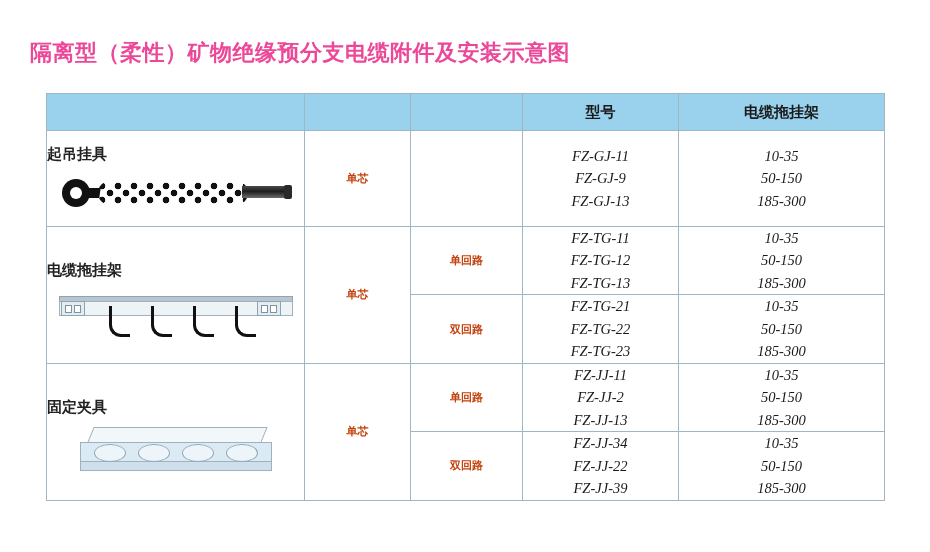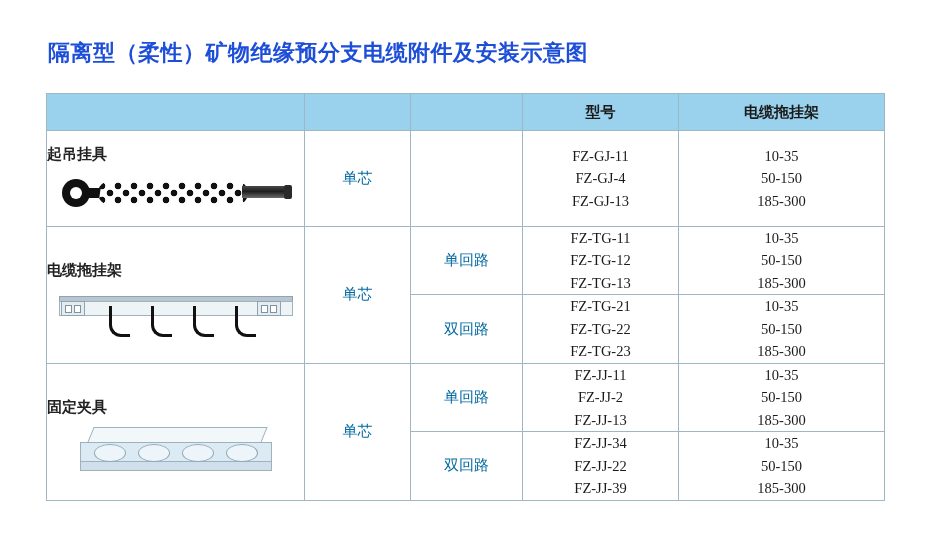--- a/index.html
+++ b/index.html
@@ -16,25 +16,25 @@
     overflow: hidden;
   }
   .page {
     position: absolute;
     left: 0; top: 0;
     width: 930px;
     height: 552px;
   }
   .title {
     position: absolute;
-    left: 48px;
+    left: 30px;
     top: 38px;
     font-size: 22px;
     font-weight: bold;
-    color: #1d4ed8;
+    color: #ec4899;
     letter-spacing: 0.5px;
     white-space: nowrap;
   }
   table.spec {
     position: absolute;
     left: 46px;
     top: 93px;
     width: 838px;
     border-collapse: collapse;
     table-layout: fixed;
@@ -63,37 +63,38 @@
     color: #222;
     padding-top: 14px;
     display: block;
     text-align: left;
   }
   .prod-cell {
     padding: 8px 4px 12px 4px;
     vertical-align: top;
   }
   .core-cell, .loop-cell {
-    font-size: 15px;
-    font-weight: normal;
-    color: #0369a1;
+    font-size: 11px;
+    font-weight: bold;
+    color: #c2410c;
   }
   .model-cell, .range-cell {
     font-family: "Liberation Serif", serif;
     font-size: 14.5px;
     color: #1a1a1a;
     line-height: 1.55;
     text-align: left;
     padding-left: 32px;
   }
   .range-cell {
     padding-left: 52px;
   }
   .model-cell div, .range-cell div {
     white-space: nowrap;
+    font-style: italic;
   }
 
   
   .art {
     width: 100%;
     height: 56px;
     position: relative;
     margin-top: 6px;
   }
 
@@ -225,21 +226,21 @@
             <div class="hoist-braid"></div>
             <div class="hoist-tail"></div>
             <div class="hoist-tailcap"></div>
           </div>
         </div>
       </td>
       <td class="core-cell">单芯</td>
       <td class="loop-cell"></td>
       <td class="model-cell">
         <div>FZ-GJ-11</div>
-        <div>FZ-GJ-4</div>
+        <div>FZ-GJ-9</div>
         <div>FZ-GJ-13</div>
       </td>
       <td class="range-cell">
         <div>10-35</div>
         <div>50-150</div>
         <div>185-300</div>
       </td>
     </tr>
 
     <tr>

